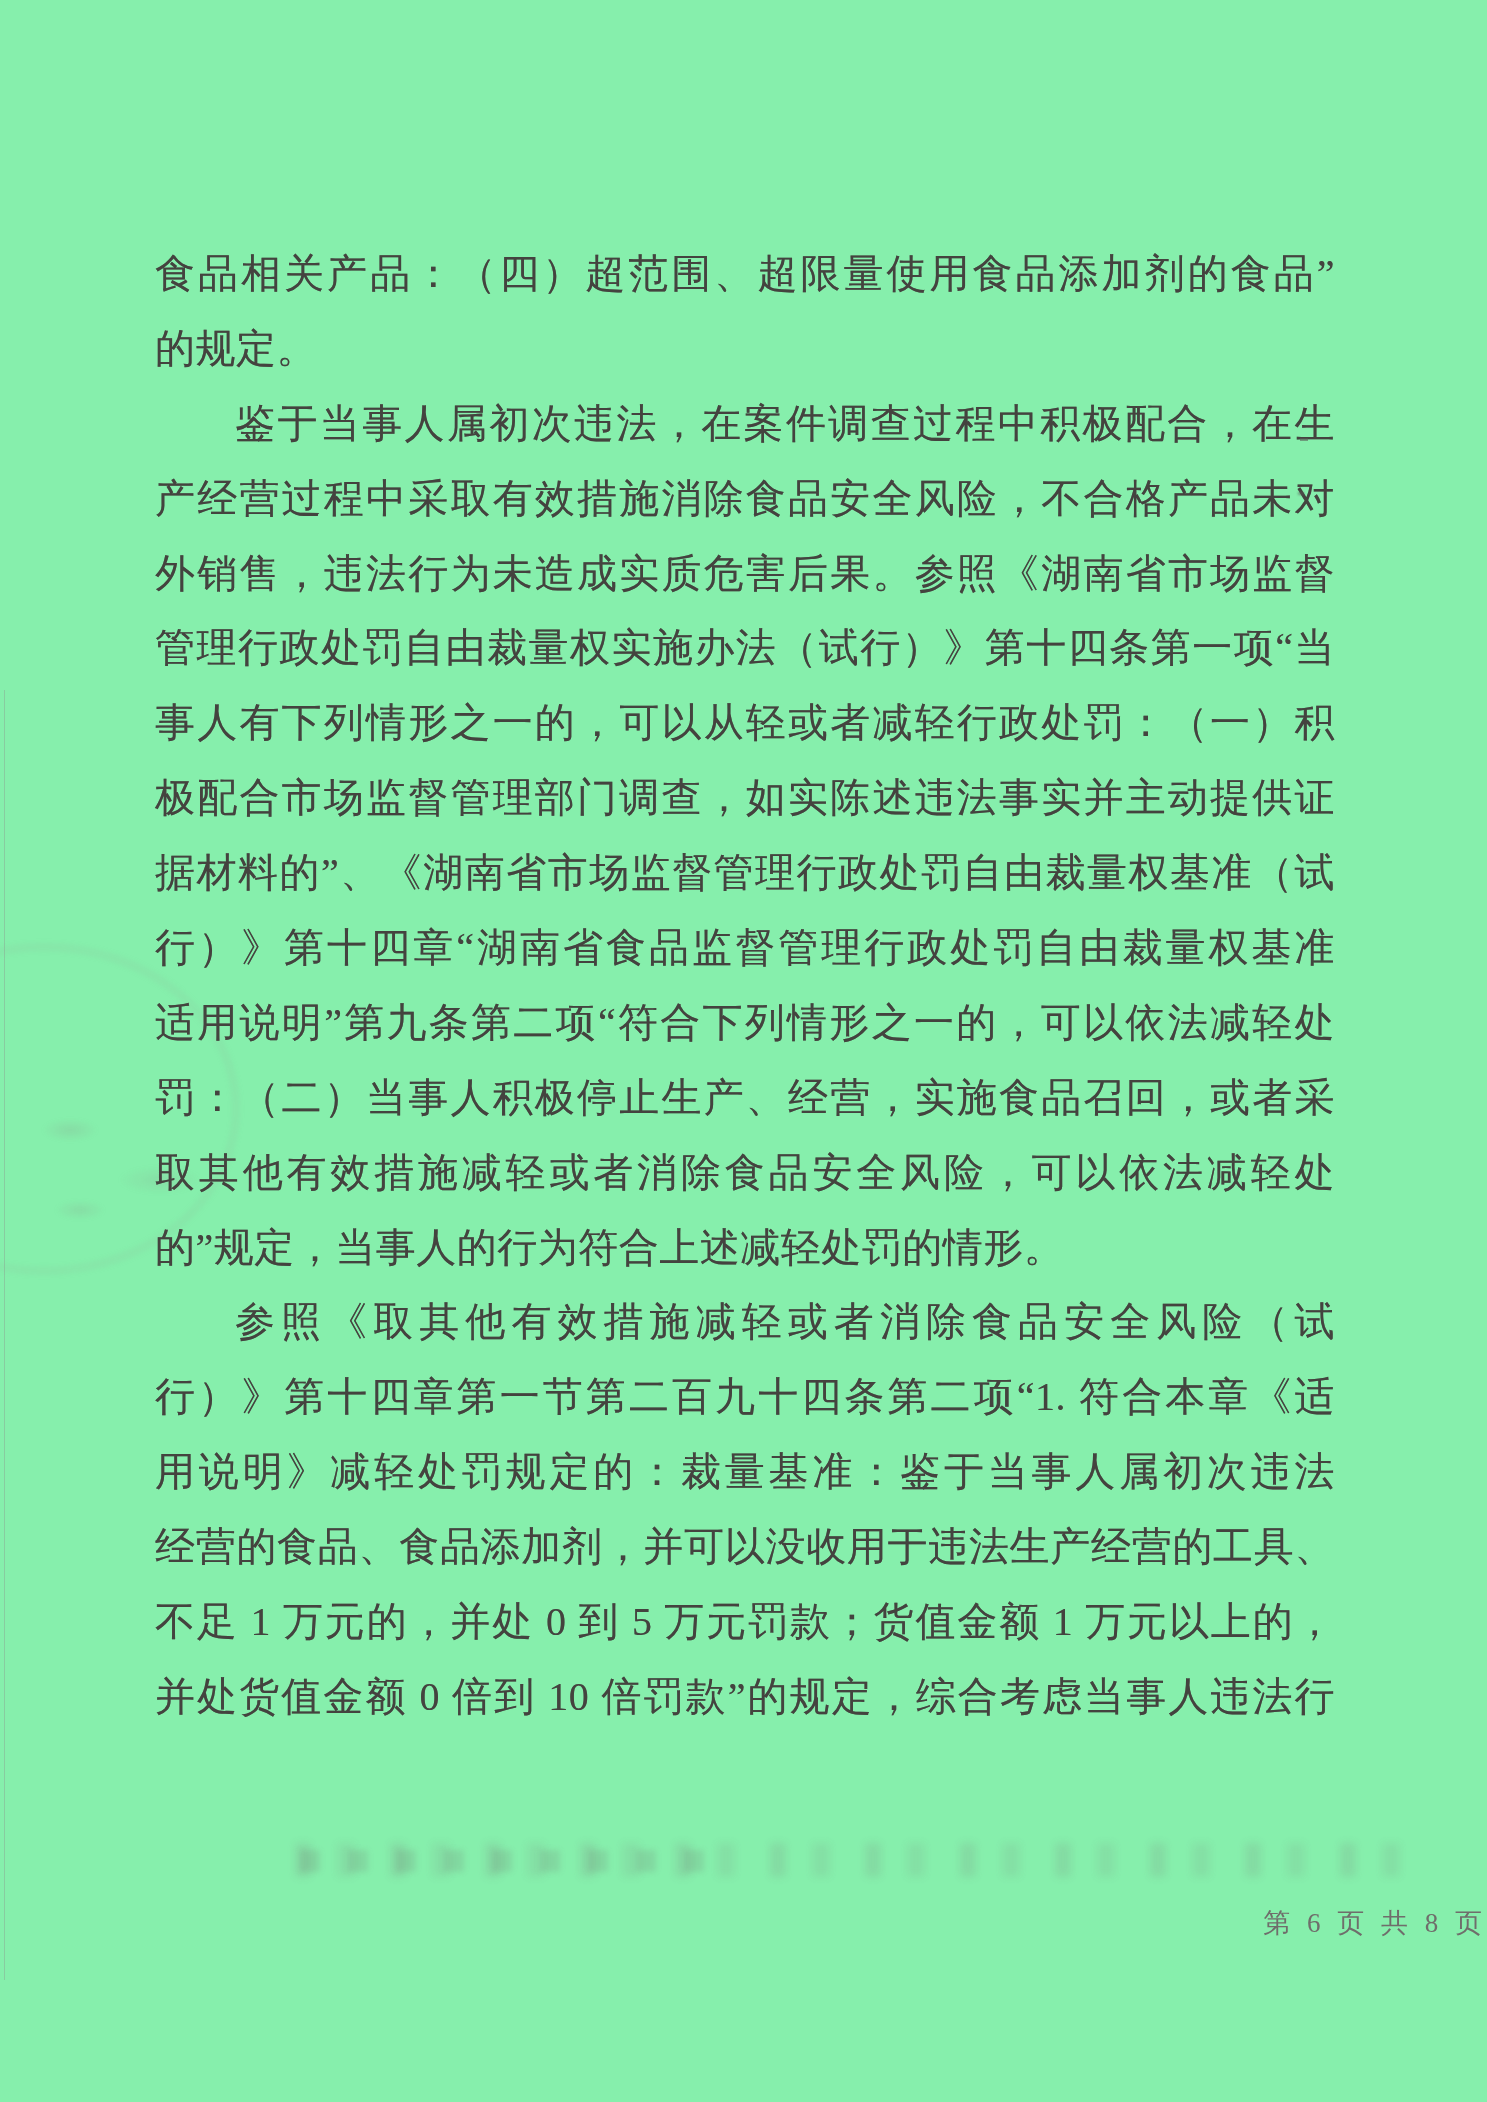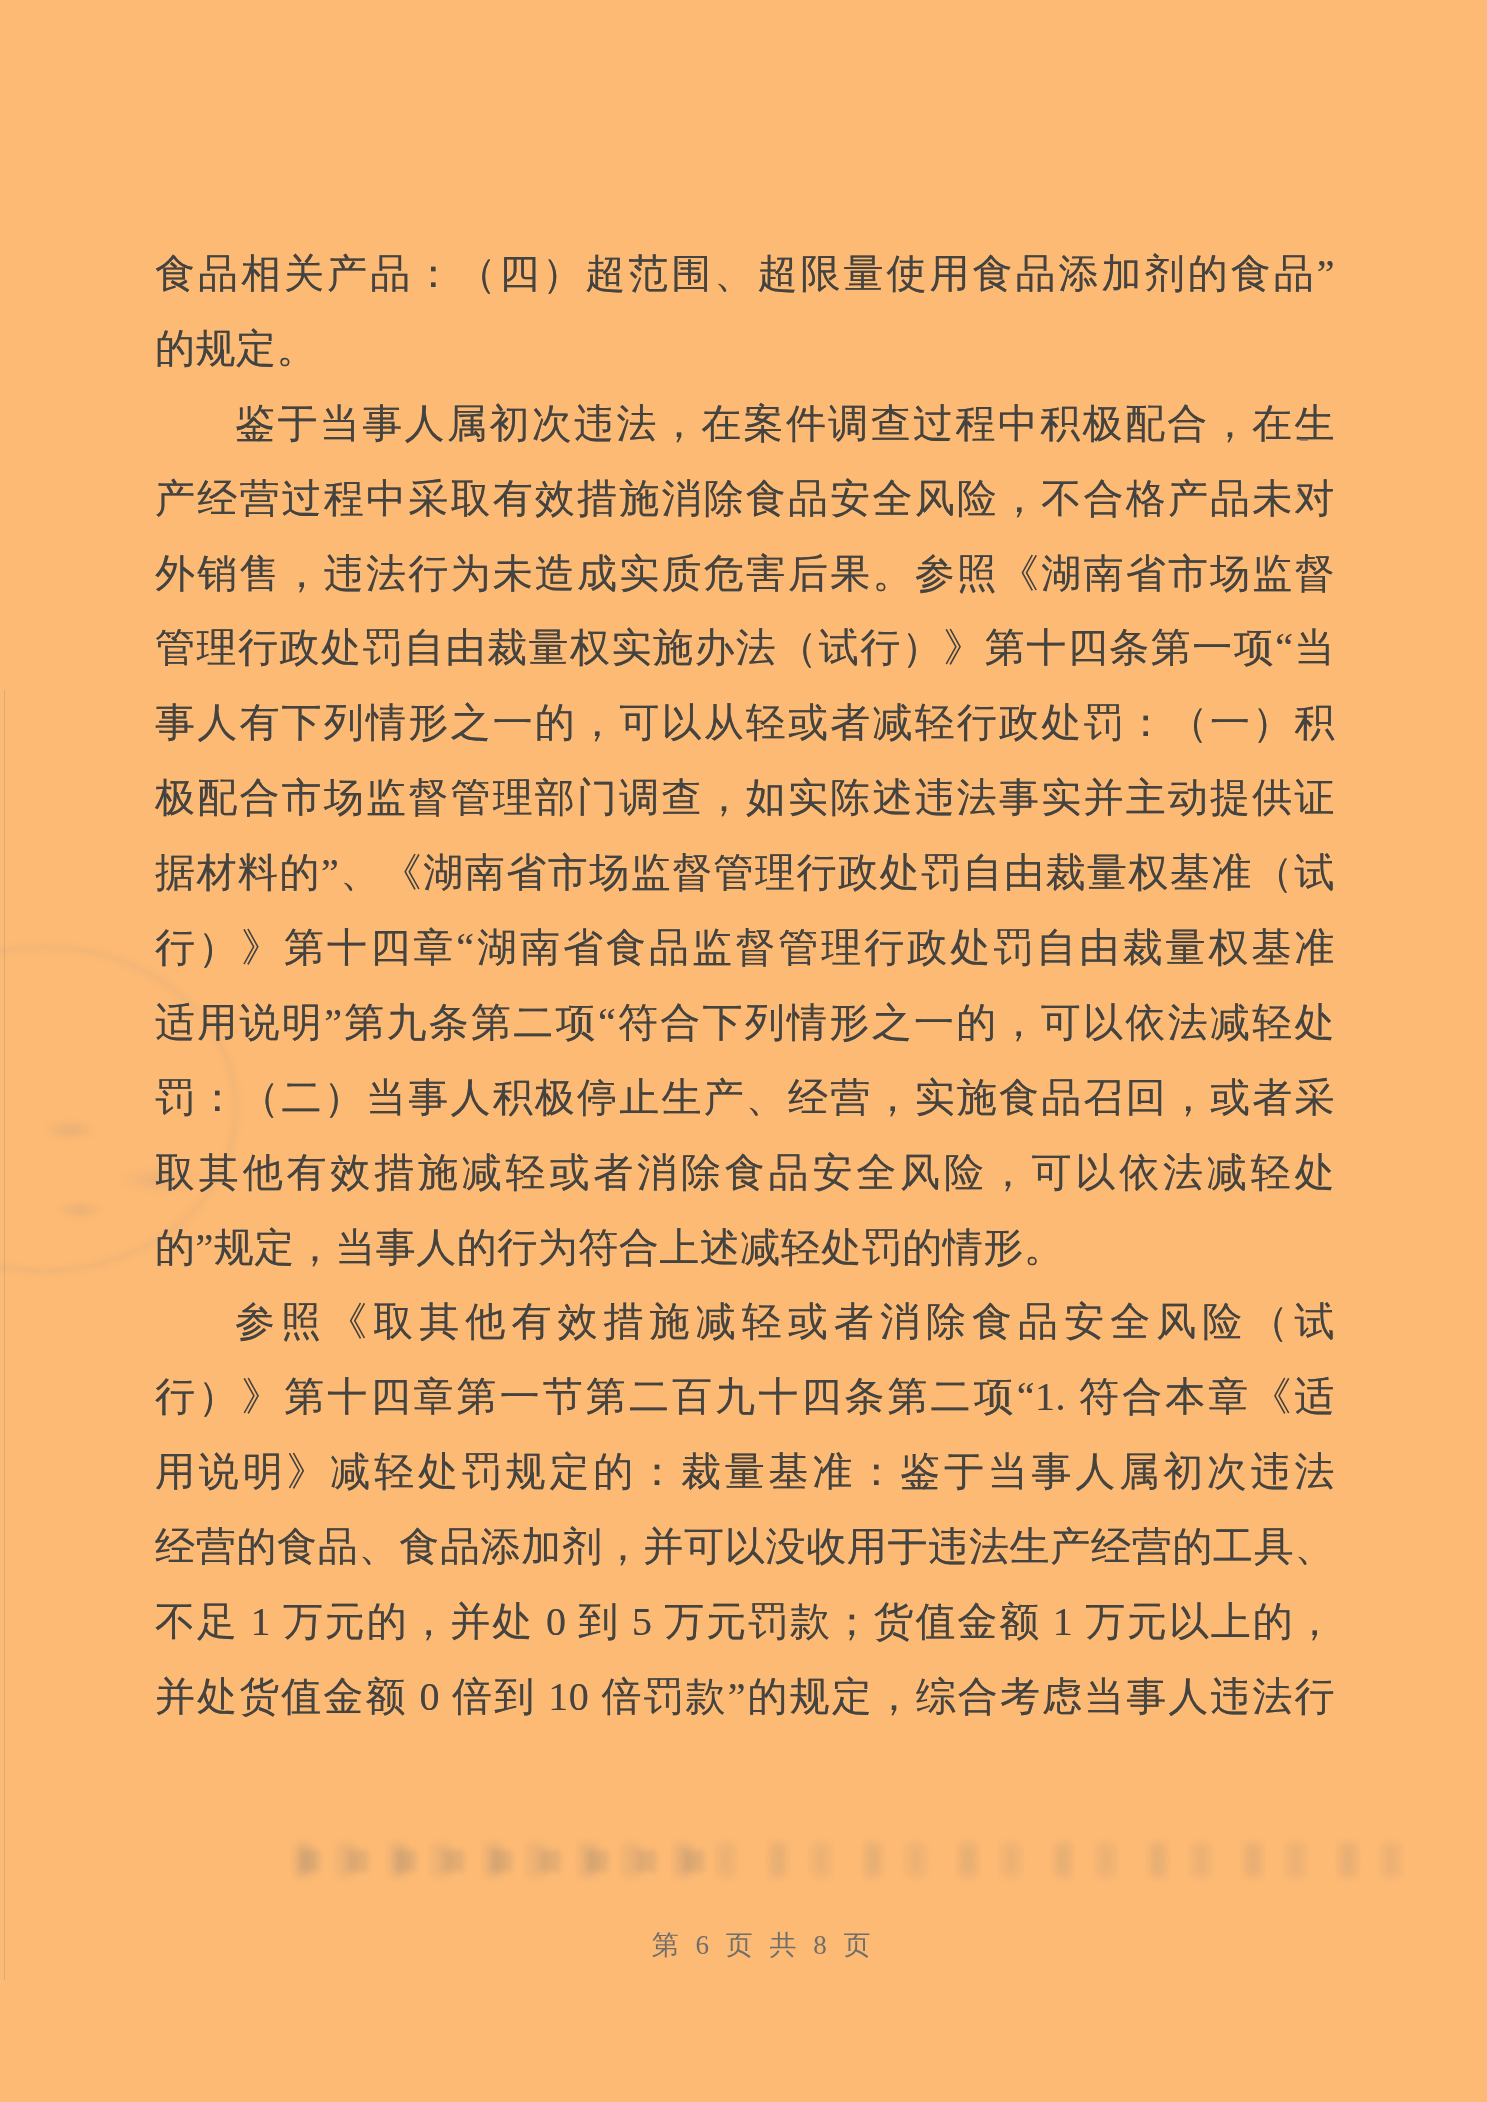--- a/index.html
+++ b/index.html
@@ -6,21 +6,21 @@
   body{
     width:1487px;height:2102px;
     background:#f4f4f2;
     font-family:"Liberation Serif","DejaVu Serif",serif;
     position:relative;
     overflow:hidden;
   }
   .page{
     position:absolute;left:0;top:0;
     width:1487px;height:2102px;
-    background:#fdba74;
+    background:#86efac;
     overflow:hidden;
   }
   
   .scan-edge{
     position:absolute;left:4px;top:690px;width:1px;height:1290px;
     background:rgba(140,140,138,0.35);
   }
   
   .stamp-bleed{
     position:absolute;left:-150px;top:945px;
@@ -76,22 +76,21 @@
         transparent 20px, transparent 48px);
     filter:blur(3px);
     opacity:0.7;
   }
   .speck{ position:absolute;background:rgba(90,88,86,0.55); }
   .speck1{ left:1300px;top:438px;width:8px;height:3px; }
   .speck2{ left:1298px;top:492px;width:6px;height:3px; filter:blur(1px); }
   
   .footer{
     position:absolute;left:0;top:1905px;width:1487px;
-    text-align:center;
-    margin-top:22px;
+    text-align:right;
   }
   .footer span{
     font-size:27px;
     color:#6f6e6b;
     letter-spacing:5px;
     padding-left:40px;
   }
 </style>
 </head>
 <body>

